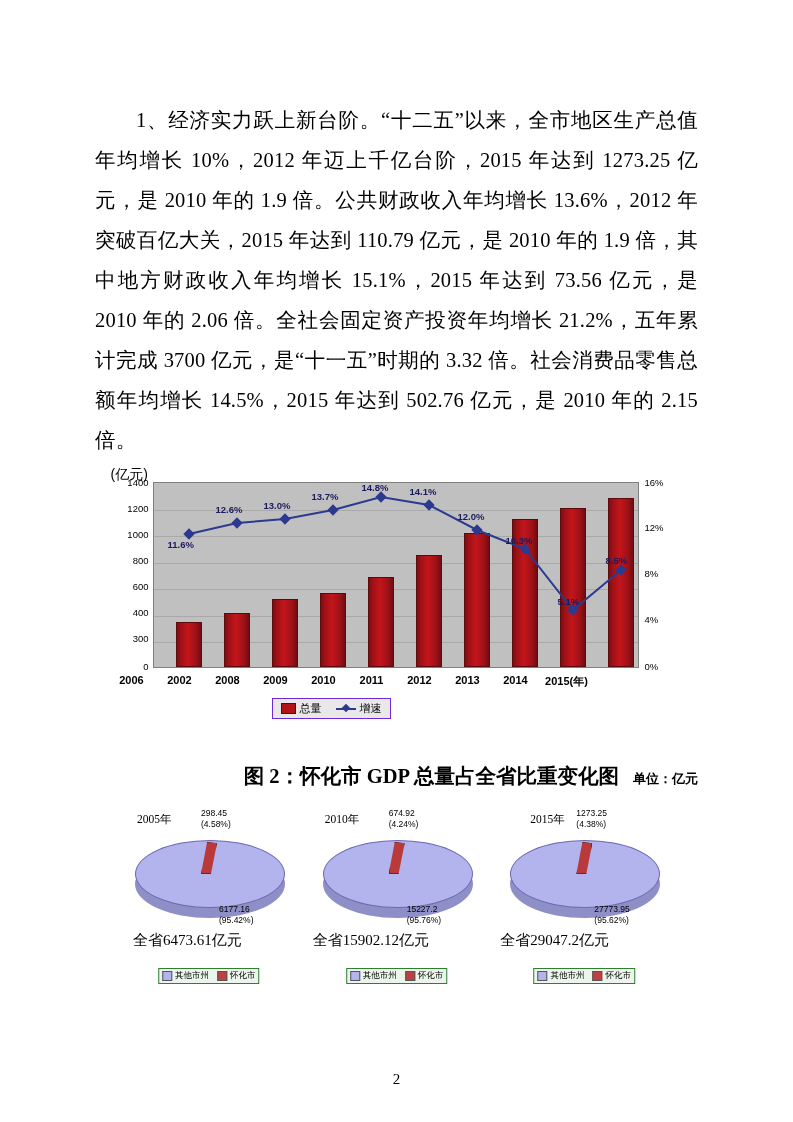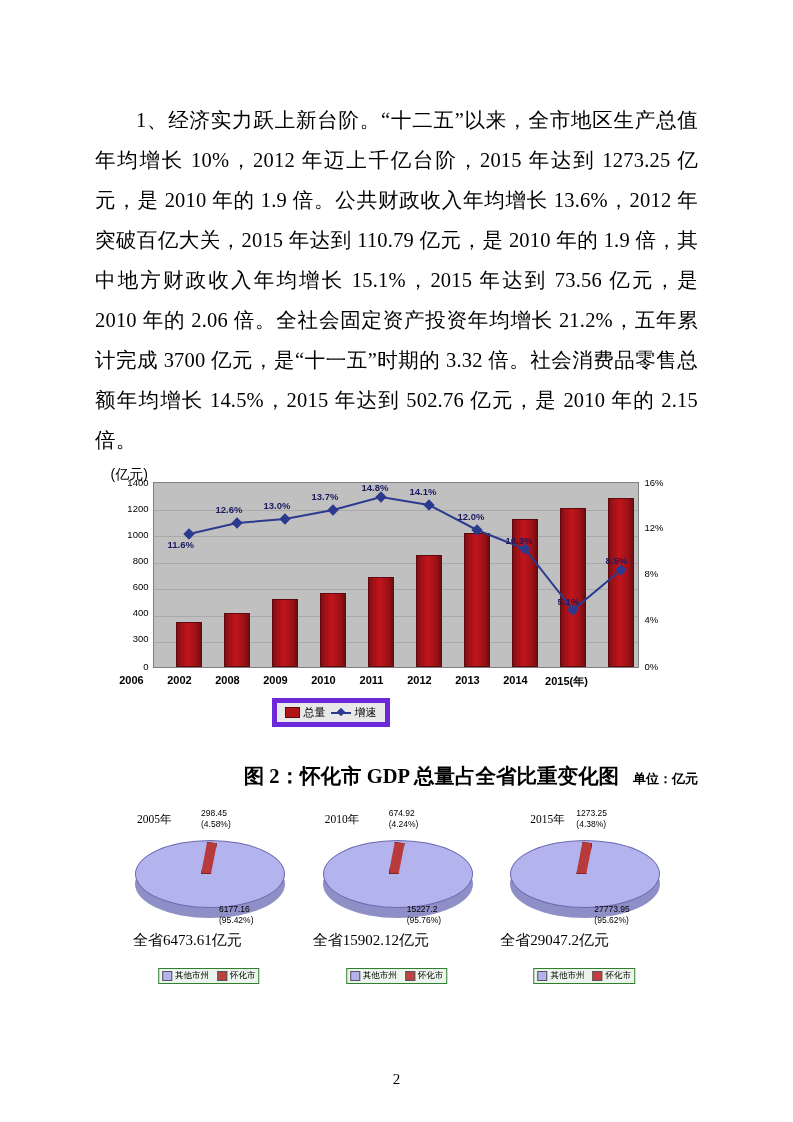--- a/index.html
+++ b/index.html
@@ -105,26 +105,26 @@
     position: absolute;
     font-size: 9.5px;
     color: #1a1a60;
     white-space: nowrap;
     font-weight: bold;
   }
   .legend1 {
     position: absolute;
     left: 175px;
     top: 232px;
-    border: 5px solid #6d28d9;
+    border: 1px solid #6d28d9;
     background: #e8e8e8;
     padding: 2px 8px;
     font-size: 11px;
     display: flex;
-    gap: 5px;
+    gap: 14px;
     align-items: center;
   }
   .lg-item { display: flex; align-items: center; gap: 4px; }
   .lg-swatch-bar {
     width: 13px; height: 9px;
     background: #b01419;
     border: 1px solid #5d0a0e;
     display: inline-block;
   }
   .lg-swatch-line {

